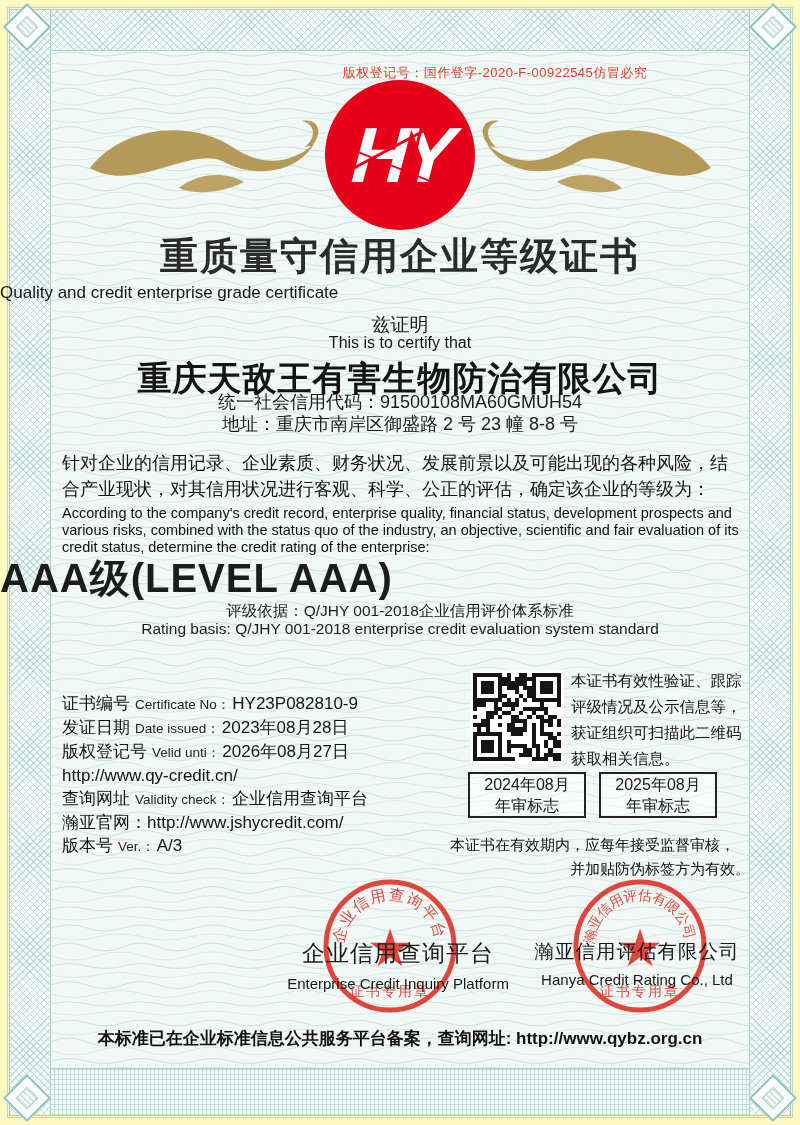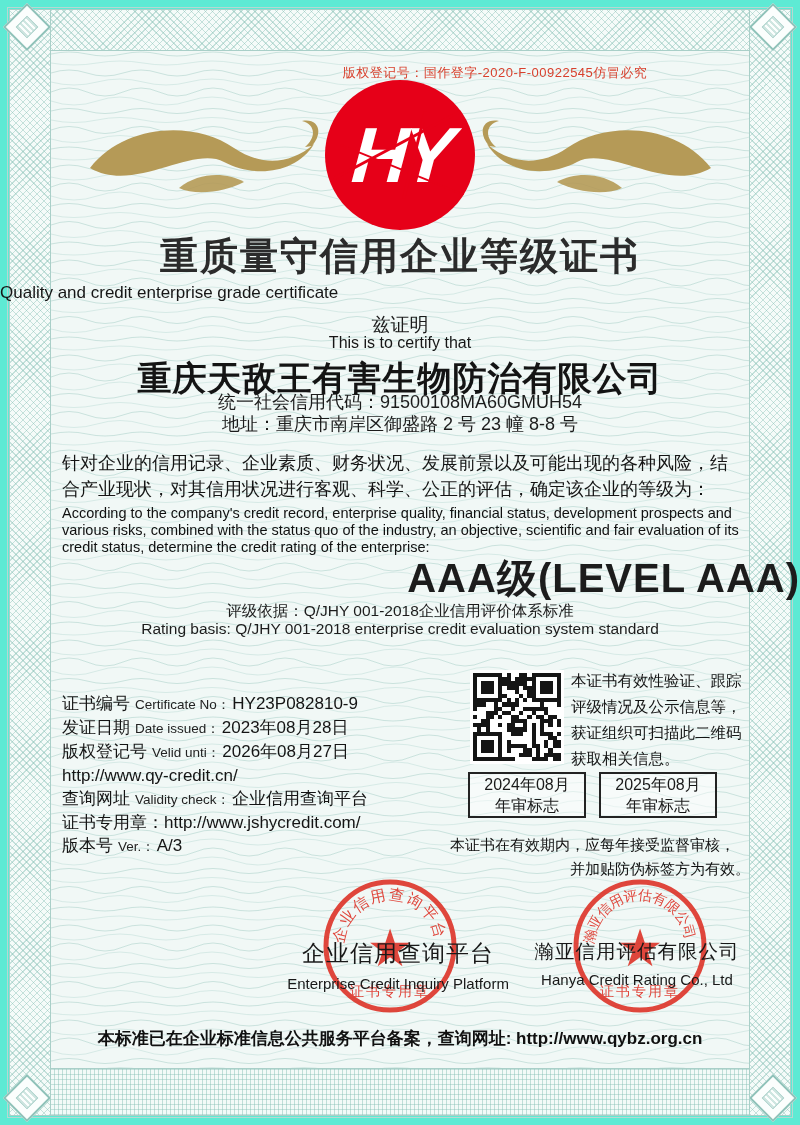--- a/index.html
+++ b/index.html
@@ -1,16 +1,16 @@
 <!DOCTYPE html>
 <html><head>
 <meta charset="utf-8">
 <style>
   html,body{margin:0;padding:0;background:#e9e9e9;}
-  .page{position:relative;width:800px;height:1125px;margin:0 auto;background:#5eead4;
+  .page{position:relative;width:800px;height:1125px;margin:0 auto;background:#fef9c3;
         font-family:"Liberation Sans","DejaVu Sans",sans-serif;overflow:hidden;color:#1c1c1c;}
   
   .frame-line{position:absolute;inset:7px;border:1px solid #b7d8d1;pointer-events:none;}
   .strip{position:absolute;background:
       repeating-linear-gradient(45deg, rgba(128,188,177,.42) 0 1px, transparent 1px 5px),
       repeating-linear-gradient(-45deg, rgba(128,188,177,.42) 0 1px, transparent 1px 5px),
       #f5fbf9; border:1px solid #a9cfc8;}
   .strip.top{left:9px;right:9px;top:9px;height:40px;}
   .strip.bottom{left:9px;right:9px;bottom:9px;height:46px;
       background:
@@ -46,21 +46,21 @@
   .title-en{position:absolute;left:0;width:100%;top:283px;font-size:17px;color:#161616;}
   .certify-zh{position:absolute;left:0;width:100%;top:312px;text-align:center;font-size:19px;color:#1a1a1a;}
   .certify-en{position:absolute;left:0;width:100%;top:334px;text-align:center;font-size:16px;color:#161616;}
   .company-name{position:absolute;left:0;width:100%;top:356px;text-align:center;
       font-size:34px;font-weight:bold;color:#141414;letter-spacing:1px;font-family:Liberation Serif, serif;}
   .credit-code{position:absolute;left:0;width:100%;top:390px;text-align:center;font-size:18px;}
   .address{position:absolute;left:0;width:100%;top:412px;text-align:center;font-size:18px;}
   
   .eval-zh{position:absolute;left:62px;width:678px;top:450px;font-size:18px;line-height:26px;color:#141414;}
   .eval-en{position:absolute;left:62px;width:678px;top:505px;font-size:14.5px;line-height:17px;color:#101010;}
-  .grade{position:absolute;left:0;width:100%;top:551px;text-align:right;
+  .grade{position:absolute;left:0;width:100%;top:551px;text-align:left;
       font-size:40px;font-weight:bold;letter-spacing:1px;}
   .basis-zh{position:absolute;left:0;width:100%;top:601px;text-align:center;font-size:15.5px;}
   .basis-en{position:absolute;left:0;width:100%;top:620px;text-align:center;font-size:15.5px;}
   
   .details{position:absolute;left:62px;top:676px;width:390px;margin-top:16px;}
   .details .row{line-height:23px;white-space:nowrap;}
   .details .zh{font-size:17px;color:#141414;}
   .details .en{font-size:13.5px;color:#222;margin-left:5px;}
   .details .val{font-size:17px;color:#141414;margin-left:2px;}
   
@@ -270,21 +270,21 @@
     <div class="row">
       <span class="zh">版权登记号</span><span class="en">Velid unti：</span><span class="val">2026年08月27日</span>
     </div>
     <div class="row">
       <span class="zh">http://www.qy-credit.cn/</span>
     </div>
     <div class="row">
       <span class="zh">查询网址</span><span class="en">Validity check：</span><span class="val">企业信用查询平台</span>
     </div>
     <div class="row">
-      <span class="zh">证书专用章：</span><span class="zh">http://www.jshycredit.com/</span>
+      <span class="zh">瀚亚官网：</span><span class="zh">http://www.jshycredit.com/</span>
     </div>
     <div class="row">
       <span class="zh">版本号</span><span class="en">Ver.：</span><span class="val">A/3</span>
     </div>
   </div>
 
   <div class="qr">
       <i class="d"></i>
       <i class="d"></i>
       <i class="d"></i>

